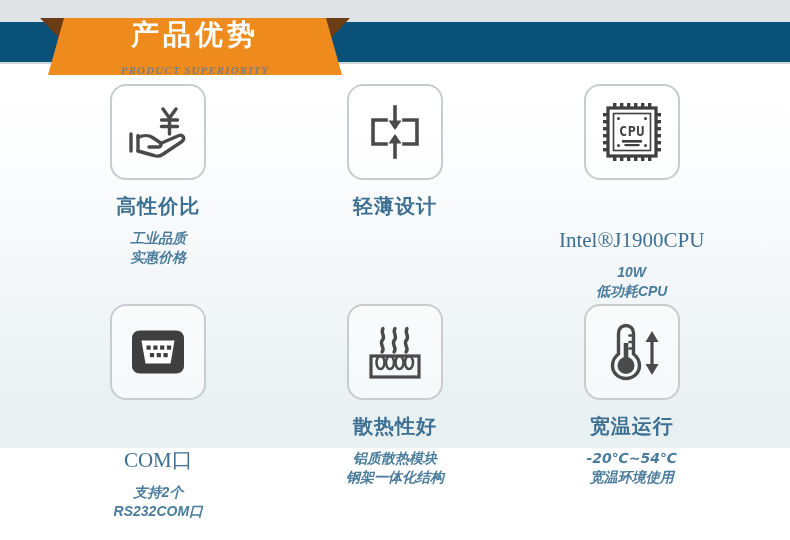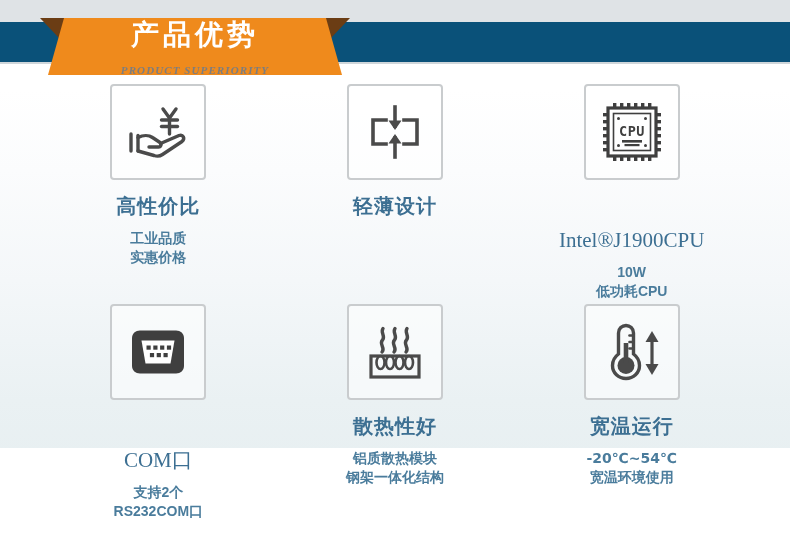--- a/index.html
+++ b/index.html
@@ -100,21 +100,21 @@
   }
   .cell {
     display:flex;
     flex-direction:column;
     align-items:center;
   }
 
   .icon-box {
     width:96px; height:96px;
     border:2px solid #c9ccce;
-    border-radius:4px;
+    border-radius:16px;
     background:rgba(255,255,255,0.55);
     display:flex;
     align-items:center;
     justify-content:center;
   }
   .icon-box svg { display:block; }
 
   .feat-title {
     margin-top:14px;
     color:#3c6f92;
@@ -135,20 +135,21 @@
   }
   .feat-desc {
     margin-top:11px;
     color:#4a7c9c;
     font-size:14px;
     font-weight:bold;
     line-height:19px;
     text-align:center;
     white-space:nowrap;
     font-family:"DejaVu Sans","Liberation Sans",sans-serif;
+    font-style:italic;
   }
   .feat-desc .ln { display:block; }
   .feat-desc.latin { font-family:"Liberation Sans",sans-serif; }
 </style>
 </head>
 <body>
 
 <div id="page">
 
   <div class="header">

